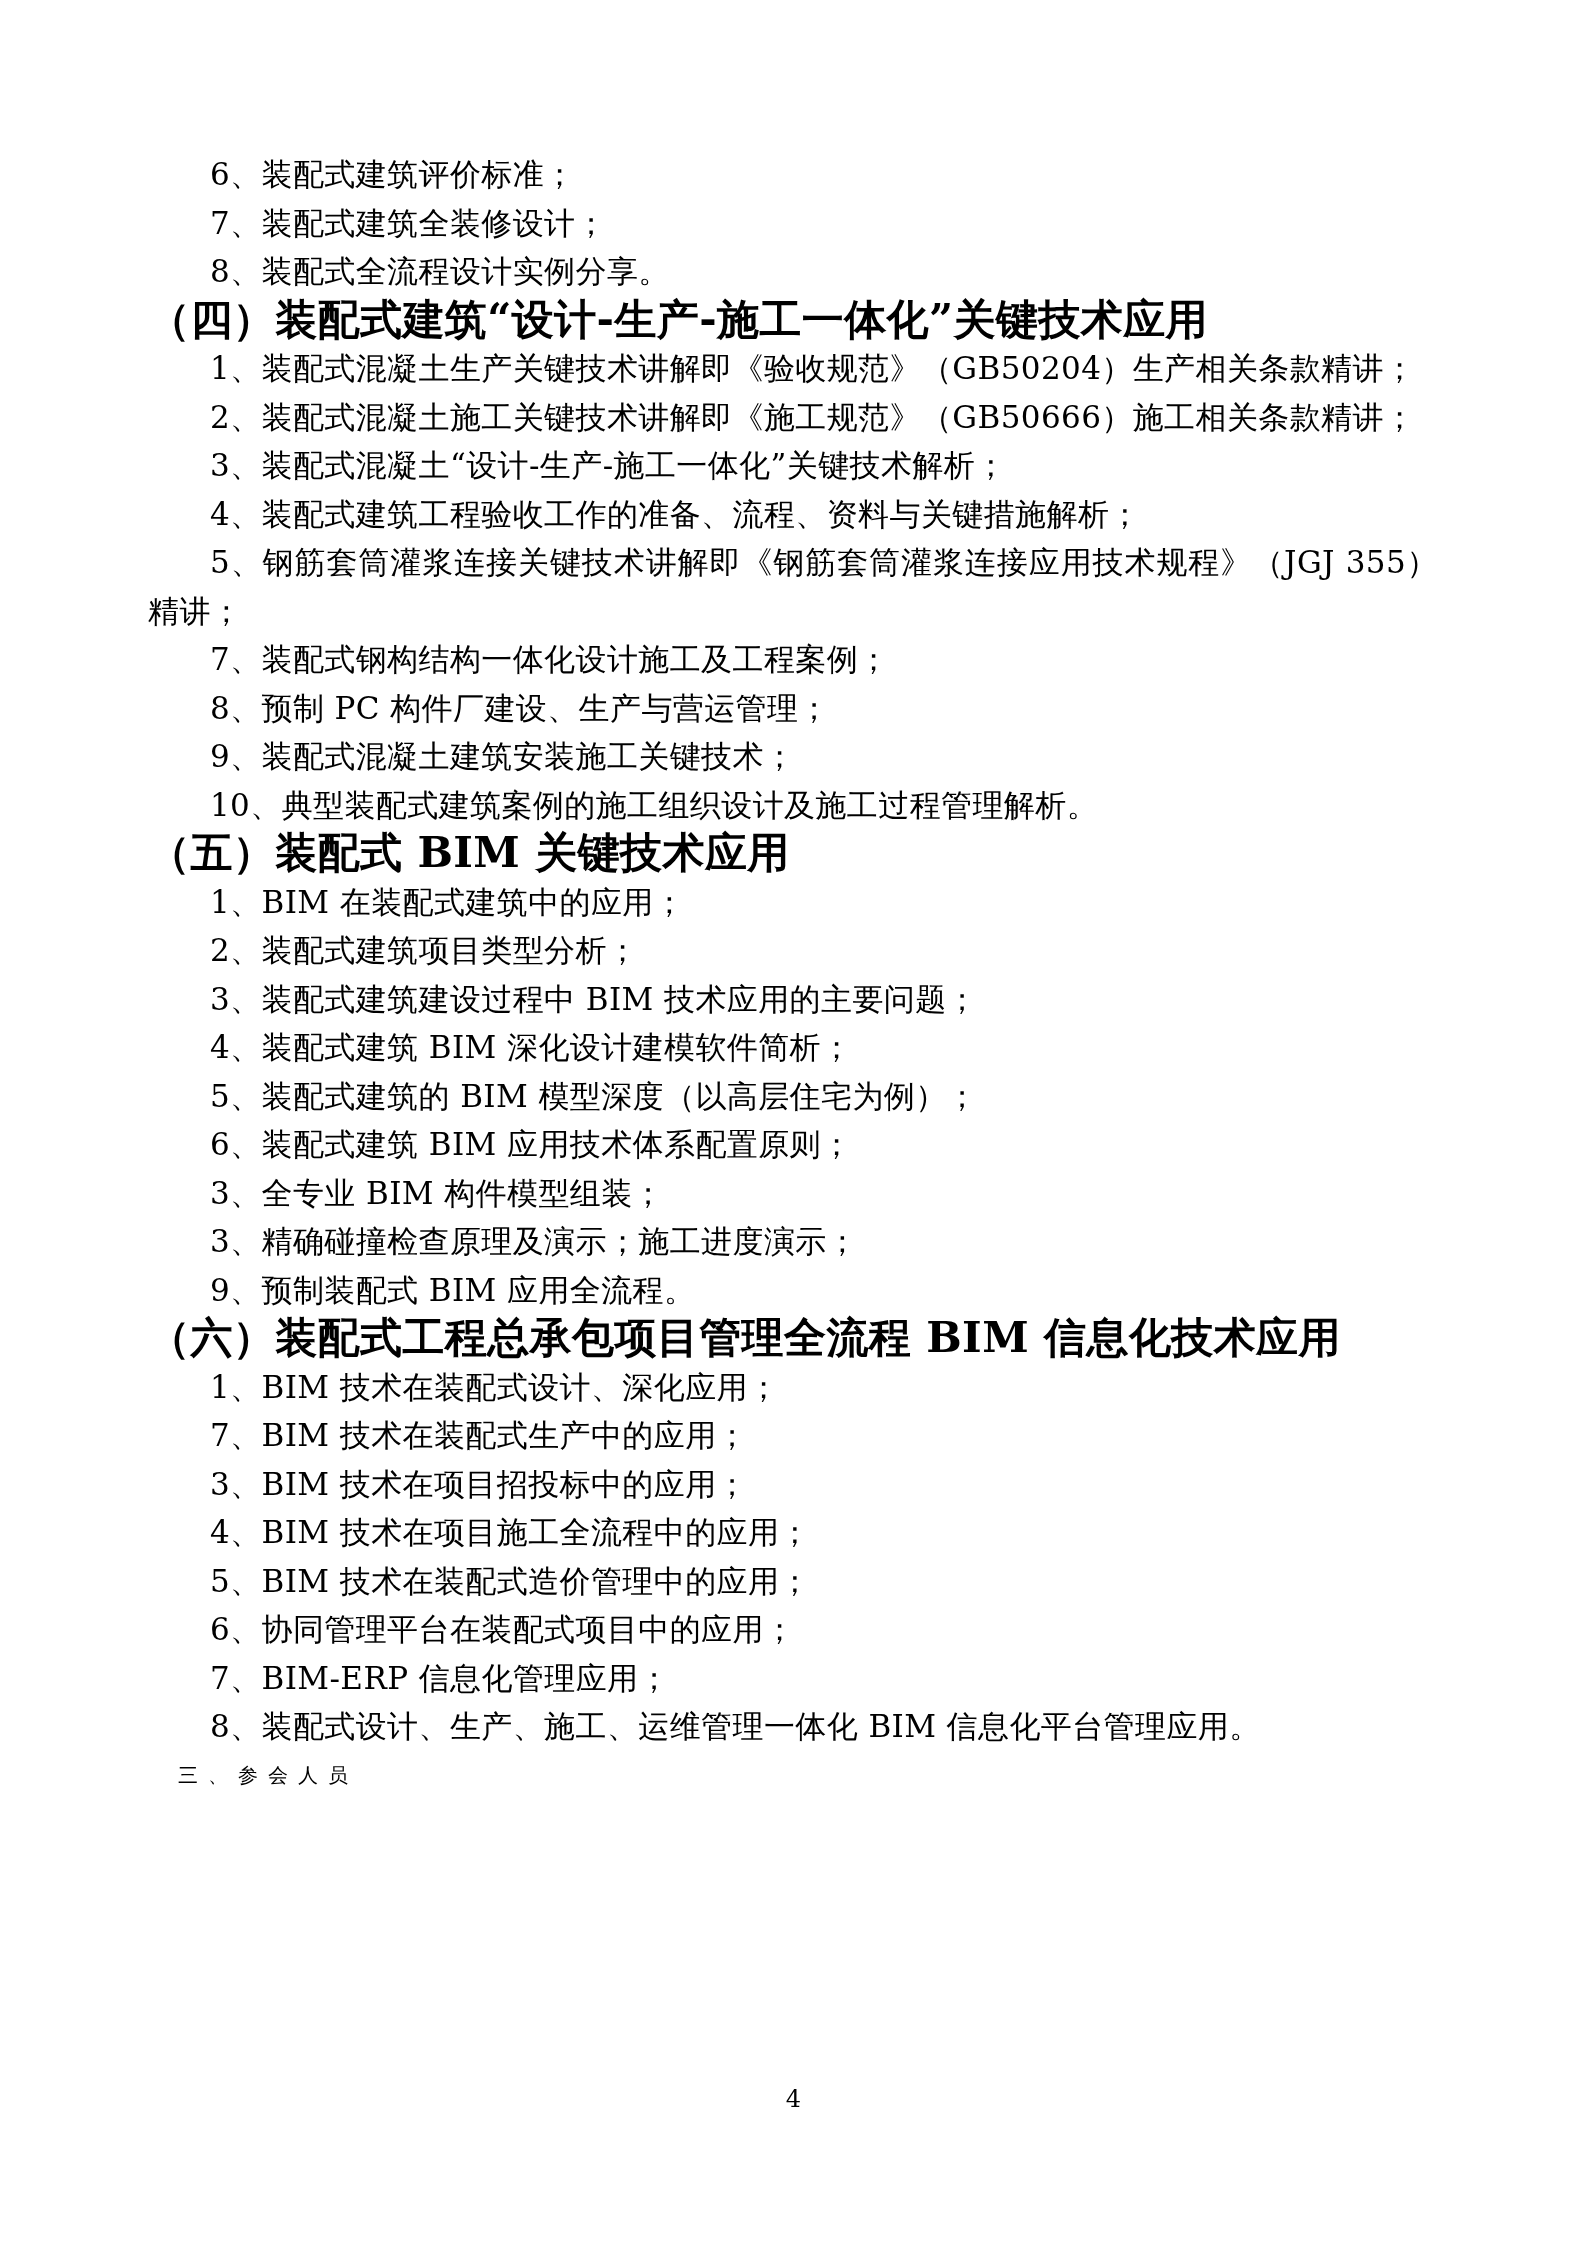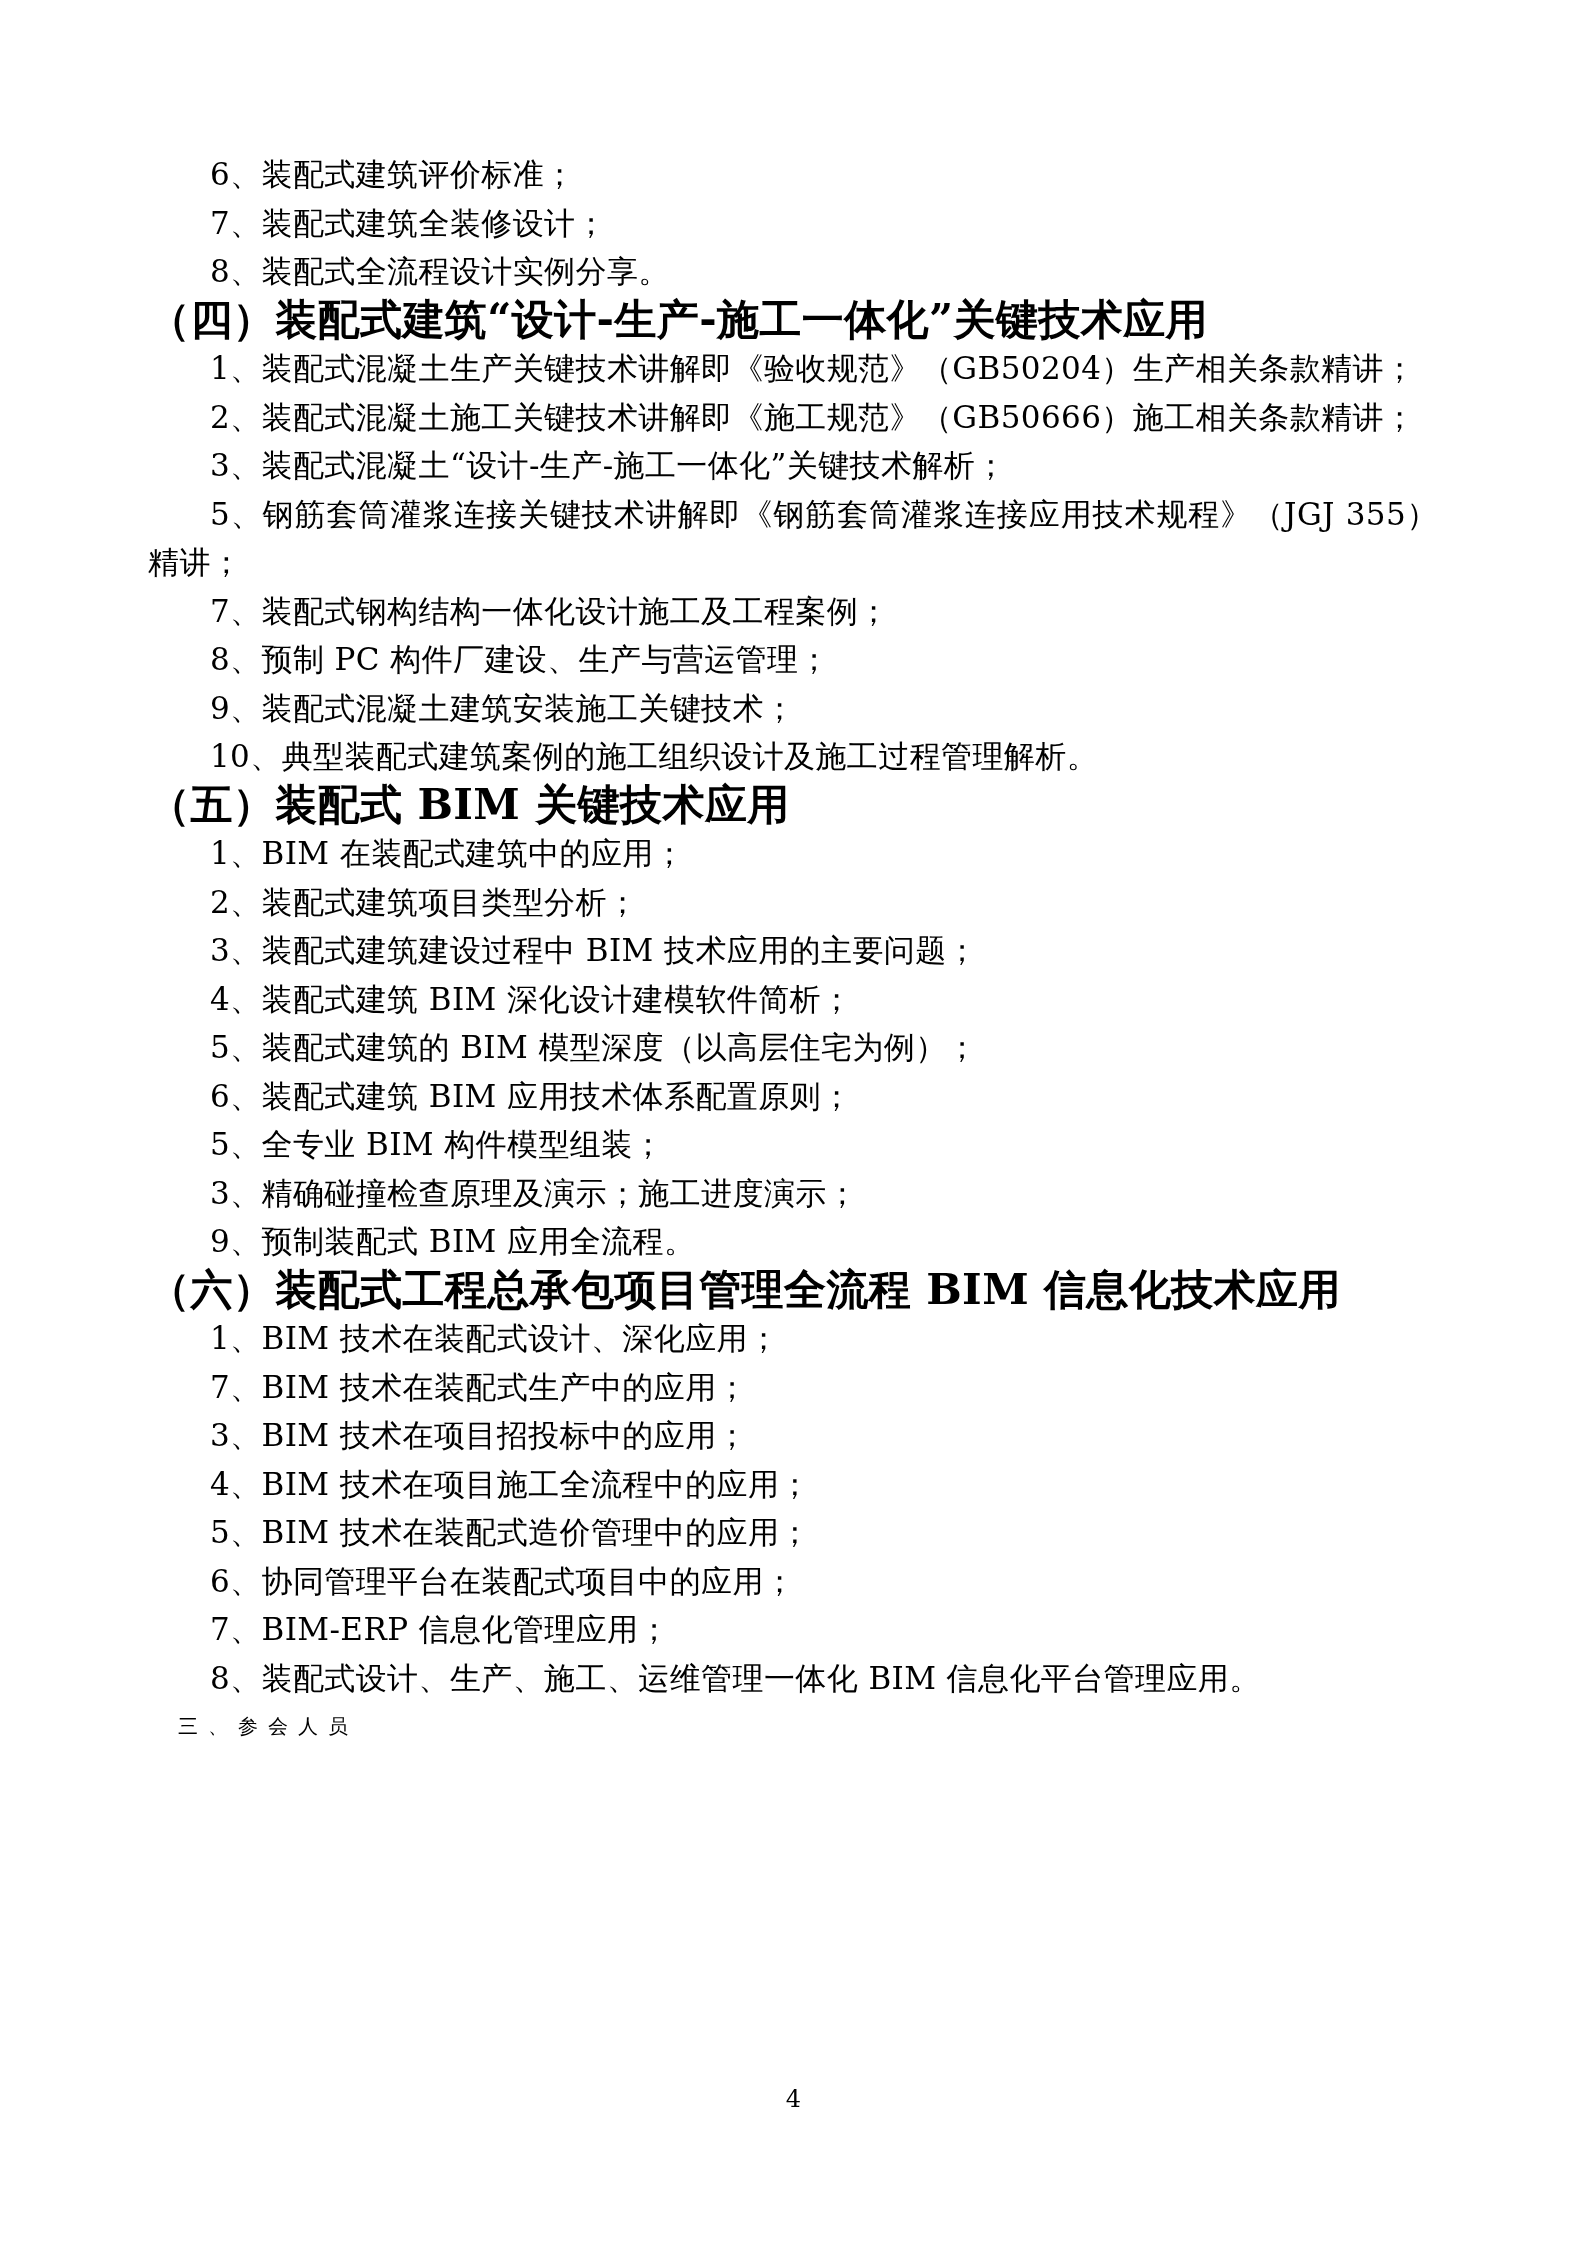--- a/index.html
+++ b/index.html
@@ -70,35 +70,36 @@
 
     <p class="indent">6、装配式建筑评价标准；</p>
     <p class="indent">7、装配式建筑全装修设计；</p>
     <p class="indent">8、装配式全流程设计实例分享。</p>
 
     <p class="heading">（四）装配式建筑“设计-生产-施工一体化”关键技术应用</p>
 
     <p class="indent">1、装配式混凝土生产关键技术讲解即《验收规范》（GB50204）生产相关条款精讲；</p>
     <p class="indent">2、装配式混凝土施工关键技术讲解即《施工规范》（GB50666）施工相关条款精讲；</p>
     <p class="indent">3、装配式混凝土“设计-生产-施工一体化”关键技术解析；</p>
+    <p class="indent">4、装配式建筑工程验收工作的准备、流程、资料与关键措施解析；</p>
     <p class="indent">5、钢筋套筒灌浆连接关键技术讲解即《钢筋套筒灌浆连接应用技术规程》（JGJ 355）精讲；</p>
     <p class="indent">7、装配式钢构结构一体化设计施工及工程案例；</p>
     <p class="indent">8、预制 PC 构件厂建设、生产与营运管理；</p>
     <p class="indent">9、装配式混凝土建筑安装施工关键技术；</p>
     <p class="indent">10、典型装配式建筑案例的施工组织设计及施工过程管理解析。</p>
 
     <p class="heading">（五）装配式 BIM 关键技术应用</p>
 
     <p class="indent">1、BIM 在装配式建筑中的应用；</p>
     <p class="indent">2、装配式建筑项目类型分析；</p>
     <p class="indent">3、装配式建筑建设过程中 BIM 技术应用的主要问题；</p>
     <p class="indent">4、装配式建筑 BIM 深化设计建模软件简析；</p>
     <p class="indent">5、装配式建筑的 BIM 模型深度（以高层住宅为例）；</p>
     <p class="indent">6、装配式建筑 BIM 应用技术体系配置原则；</p>
-    <p class="indent">5、全专业 BIM 构件模型组装；</p>
+    <p class="indent">3、全专业 BIM 构件模型组装；</p>
     <p class="indent">3、精确碰撞检查原理及演示；施工进度演示；</p>
     <p class="indent">9、预制装配式 BIM 应用全流程。</p>
 
     <p class="heading">（六）装配式工程总承包项目管理全流程 BIM 信息化技术应用</p>
 
     <p class="indent">1、BIM 技术在装配式设计、深化应用；</p>
     <p class="indent">7、BIM 技术在装配式生产中的应用；</p>
     <p class="indent">3、BIM 技术在项目招投标中的应用；</p>
     <p class="indent">4、BIM 技术在项目施工全流程中的应用；</p>
     <p class="indent">5、BIM 技术在装配式造价管理中的应用；</p>

